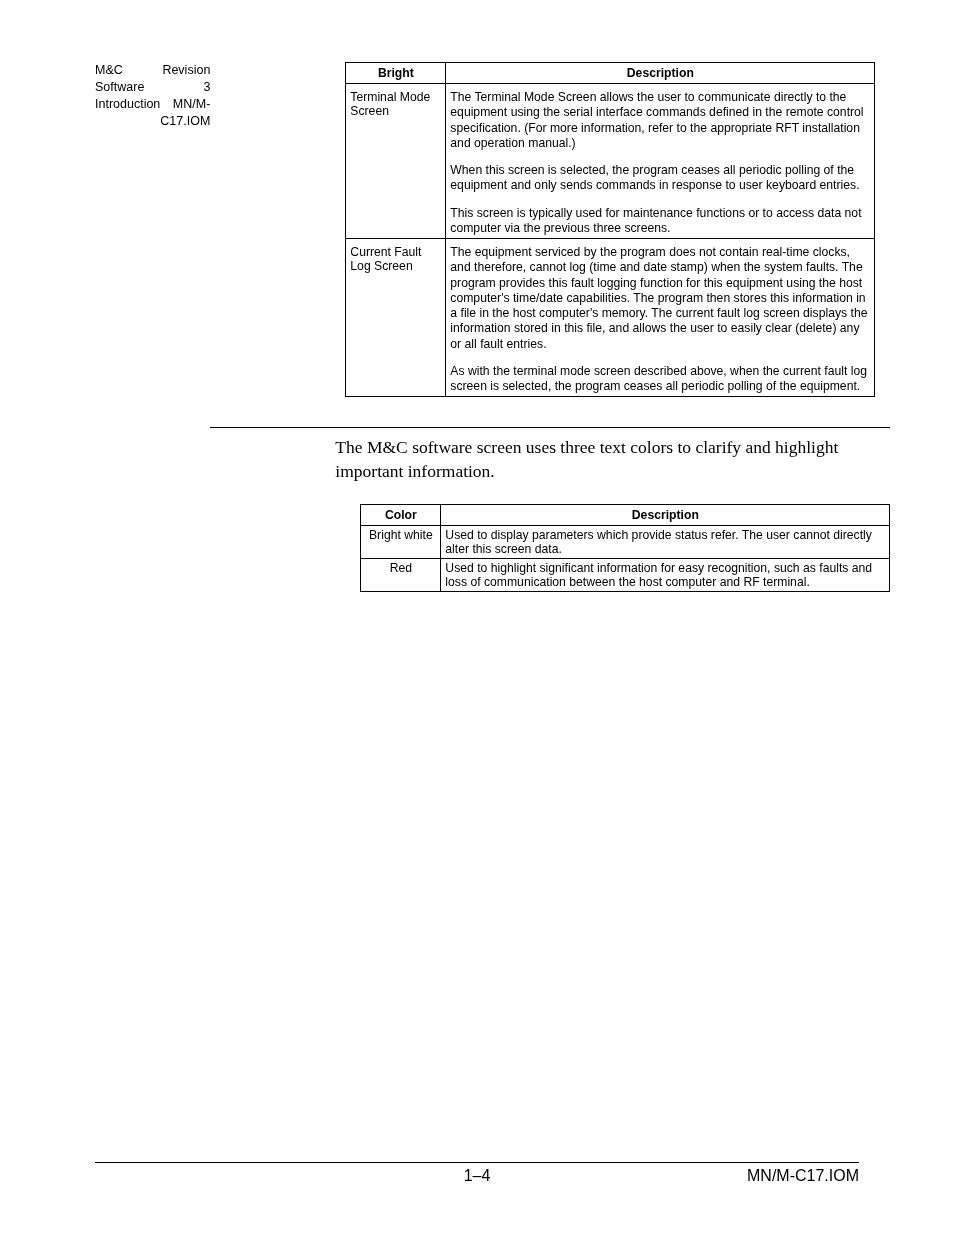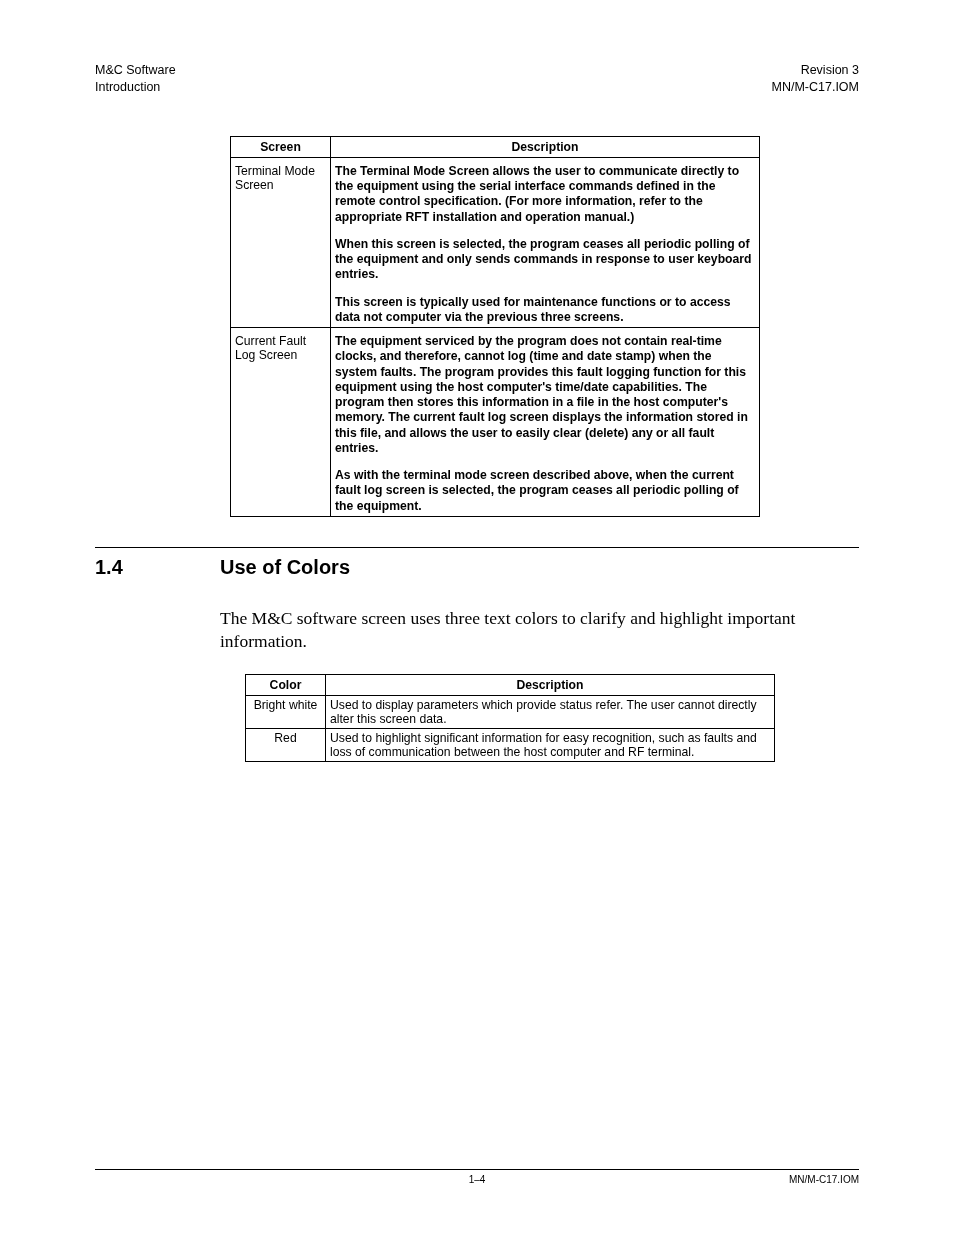--- a/index.html
+++ b/index.html
@@ -10,21 +10,21 @@
     font-family: Arial, Helvetica, sans-serif;
     color: #000;
   }
   .page {
     width: 954px;
     height: 1235px;
     margin: 0 auto;
     padding: 62px 95px 50px 95px;
     position: relative;
     display: flex;
-    flex-direction: column;
+    flex-direction: row;
   }
   .header {
     display: flex;
     justify-content: space-between;
     font-size: 12.5px;
     line-height: 1.35;
     margin-bottom: 40px;
   }
   .header .left { text-align: left; }
   .header .right { text-align: right; }
@@ -44,21 +44,21 @@
     vertical-align: top;
     text-align: left;
   }
   table.data th {
     font-weight: bold;
     text-align: center;
     padding: 3px 4px;
   }
   table.data col.c1 { width: 100px; }
   table.data col.c2 { width: auto; }
-  .desc-block p { margin: 0 0 12px 0; line-height: 1.25; font-weight: bold; }
+  .desc-block p { margin: 0 0 12px 0; line-height: 1.25; }
   .desc-block p:last-child { margin-bottom: 0; }
 
   .section-rule {
     border-top: 1px solid #000;
     margin: 25px 0 8px 0;
   }
   .section-heading {
     display: flex;
     font-weight: bold;
     font-size: 20px;
@@ -92,21 +92,21 @@
     padding: 3px 4px;
   }
   table.colors td.colname { text-align: center; width: 80px; }
   table.colors td.coldesc { text-align: left; }
 
   .footer {
     border-top: 1px solid #000;
     padding-top: 4px;
     display: flex;
     justify-content: space-between;
-    font-size: 10px;
+    font-size: 16px;
     position: absolute;
     left: 95px; right: 95px; bottom: 50px; margin-top: 28px;
   }
   .footer .center {
     position: absolute;
     left: 0; right: 0;
     text-align: center;
   }
   .footer .right { margin-left: auto; }
 </style>
@@ -128,21 +128,21 @@
 
   <div class="content">
 
     <table class="data">
       <colgroup>
           <col class="c1">
           <col class="c2">
         </colgroup>
       <thead>
         <tr>
-          <th>Screen</th>
+          <th>Bright</th>
           <th>Description</th>
         </tr>
       </thead>
       <tbody>
         <tr>
           <td>Terminal Mode Screen</td>
           <td>
             <div class="desc-block">
               <p>The Terminal Mode Screen allows the user to communicate directly to the equipment using the serial interface commands defined in the remote control specification. (For more information, refer to the appropriate RFT installation and operation manual.)</p>
               <p>When this screen is selected, the program ceases all periodic polling of the equipment and only sends commands in response to user keyboard entries.</p>
@@ -156,24 +156,20 @@
             <div class="desc-block">
               <p>The equipment serviced by the program does not contain real-time clocks, and therefore, cannot log (time and date stamp) when the system faults. The program provides this fault logging function for this equipment using the host computer's time/date capabilities. The program then stores this information in a file in the host computer's memory. The current fault log screen displays the information stored in this file, and allows the user to easily clear (delete) any or all fault entries.</p>
               <p>As with the terminal mode screen described above, when the current fault log screen is selected, the program ceases all periodic polling of the equipment.</p>
             </div>
           </td>
         </tr>
       </tbody>
     </table>
 
     <div class="section-rule"></div>
-    <div class="section-heading">
-      <div class="num">1.4</div>
-      <div class="title">Use of Colors</div>
-    </div>
 
     <p class="body-para">The M&amp;C software screen uses three text colors to clarify and highlight important information.</p>
 
     <table class="colors">
       <thead>
         <tr>
           <th style="width:80px">Color</th>
           <th>Description</th>
         </tr>
       </thead>

